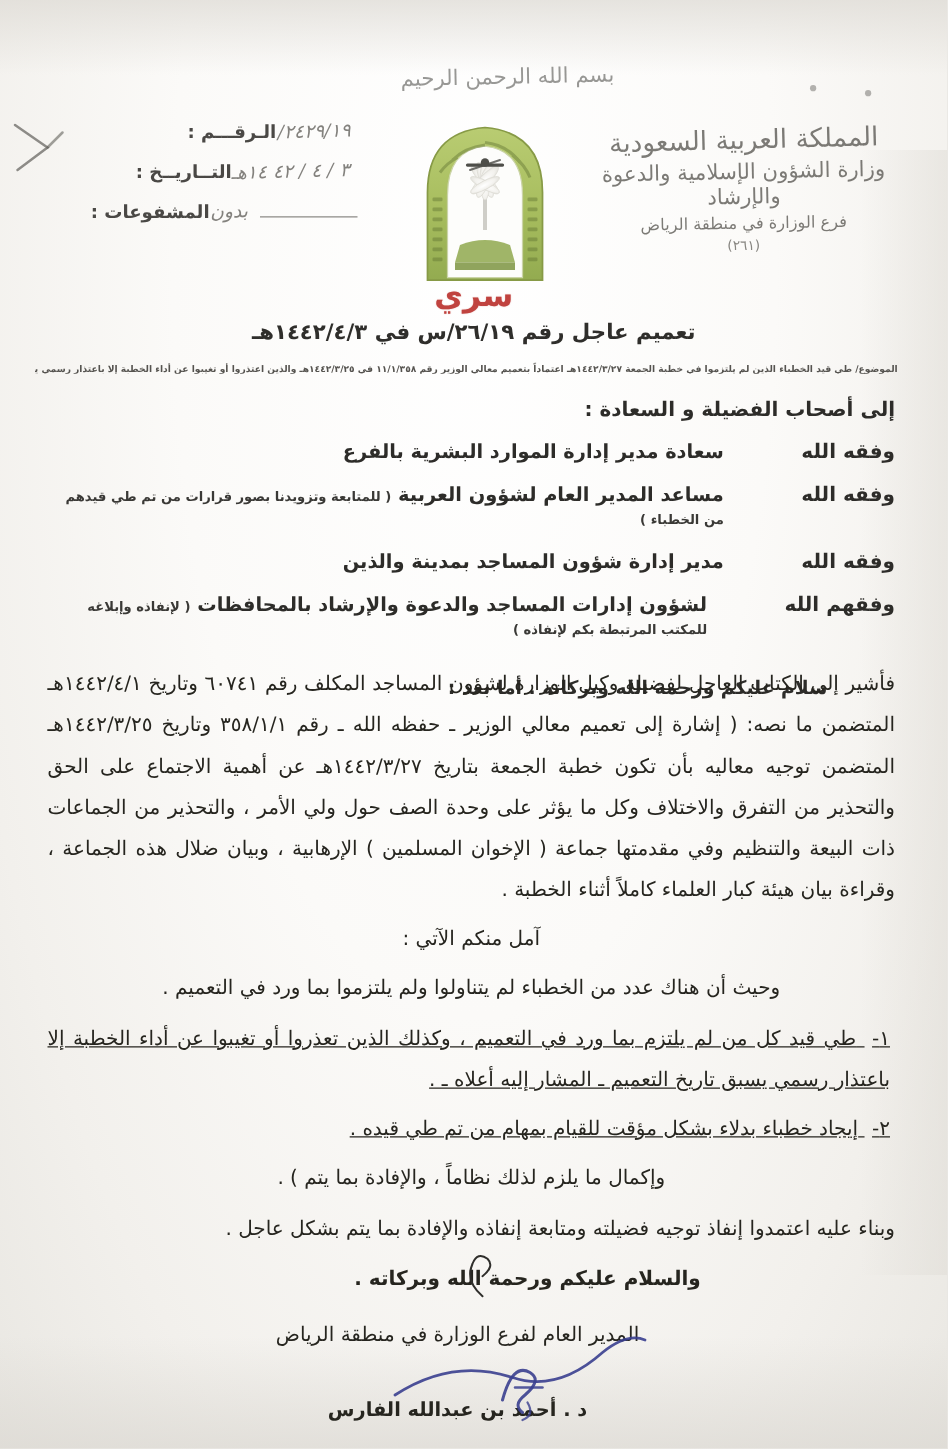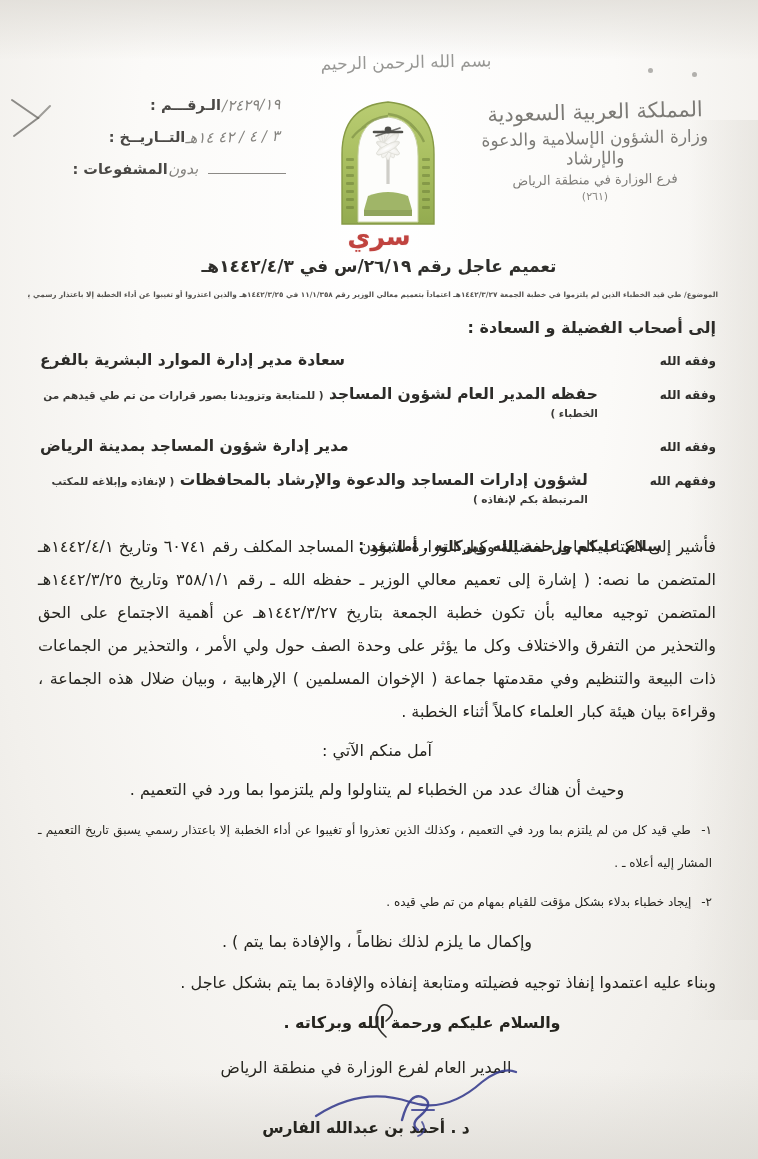--- a/index.html
+++ b/index.html
@@ -202,37 +202,37 @@
     text-align: right;
     font-size: 16px;
     font-weight: bold;
     color: #2d2c29;
     margin-bottom: 14px;
   }
   .rec-row {
     display: flex;
     flex-direction: row-reverse;
     align-items: baseline;
-    justify-content: space-between;
+    justify-content: flex-end;
     margin-bottom: 16px;
   }
   .rec-name {
     font-size: 15.5px;
     font-weight: bold;
     color: #2d2c29;
     padding-right: 58px;
     text-align: right;
   }
   .rec-name .paren {
     font-size: 10.5px;
     font-weight: bold;
     color: #3a3936;
   }
   .rec-suffix {
-    font-size: 12px;
+    font-size: 16px;
     font-weight: bold;
     color: #2d2c29;
     white-space: nowrap;
     padding-left: 4px;
   }
   .greeting {
     font-size: 15px;
     font-weight: bold;
     color: #2d2c29;
     padding-right: 54px;
@@ -256,26 +256,27 @@
     text-align-last: right;
   }
   .body-p.center-last { text-align-last: center; }
 
   .req-list {
     margin: 8px 0 0 0;
     padding: 0;
     list-style: none;
   }
   .req-item {
-    font-size: 12px;
+    font-size: 16px;
     line-height: 33px;
     margin-bottom: 6px;
     text-align: justify;
     text-align-last: right;
     padding-right: 4px;
+    text-decoration: underline;
   }
   .req-num {
     font-weight: normal;
     margin-left: 6px;
   }
   .req-cont {
     font-size: 16px;
     line-height: 33px;
     text-align: center;
     margin-bottom: 8px;
@@ -451,29 +452,29 @@
     <div class="rec-row">
       <div class="rec-name">
         <span>سعادة مدير إدارة الموارد البشرية بالفرع</span>
         <span class="paren"></span>
       </div>
       <div class="rec-suffix">وفقه الله</div>
     </div>
 
     <div class="rec-row">
       <div class="rec-name">
-        <span>حفظه المدير العام لشؤون المساجد</span>
+        <span>مساعد المدير العام لشؤون العربية</span>
         <span class="paren">( للمتابعة وتزويدنا بصور قرارات من تم طي قيدهم من الخطباء )</span>
       </div>
       <div class="rec-suffix">وفقه الله</div>
     </div>
 
     <div class="rec-row">
       <div class="rec-name">
-        <span>مدير إدارة شؤون المساجد بمدينة الرياض</span>
+        <span>مدير إدارة شؤون المساجد بمدينة والذين</span>
         <span class="paren"></span>
       </div>
       <div class="rec-suffix">وفقه الله</div>
     </div>
 
     <div class="rec-row">
       <div class="rec-name">
         <span>لشؤون إدارات المساجد والدعوة والإرشاد بالمحافظات</span>
         <span class="paren">( لإنفاذه وإبلاغه للمكتب المرتبطة بكم لإنفاذه )</span>
       </div>

